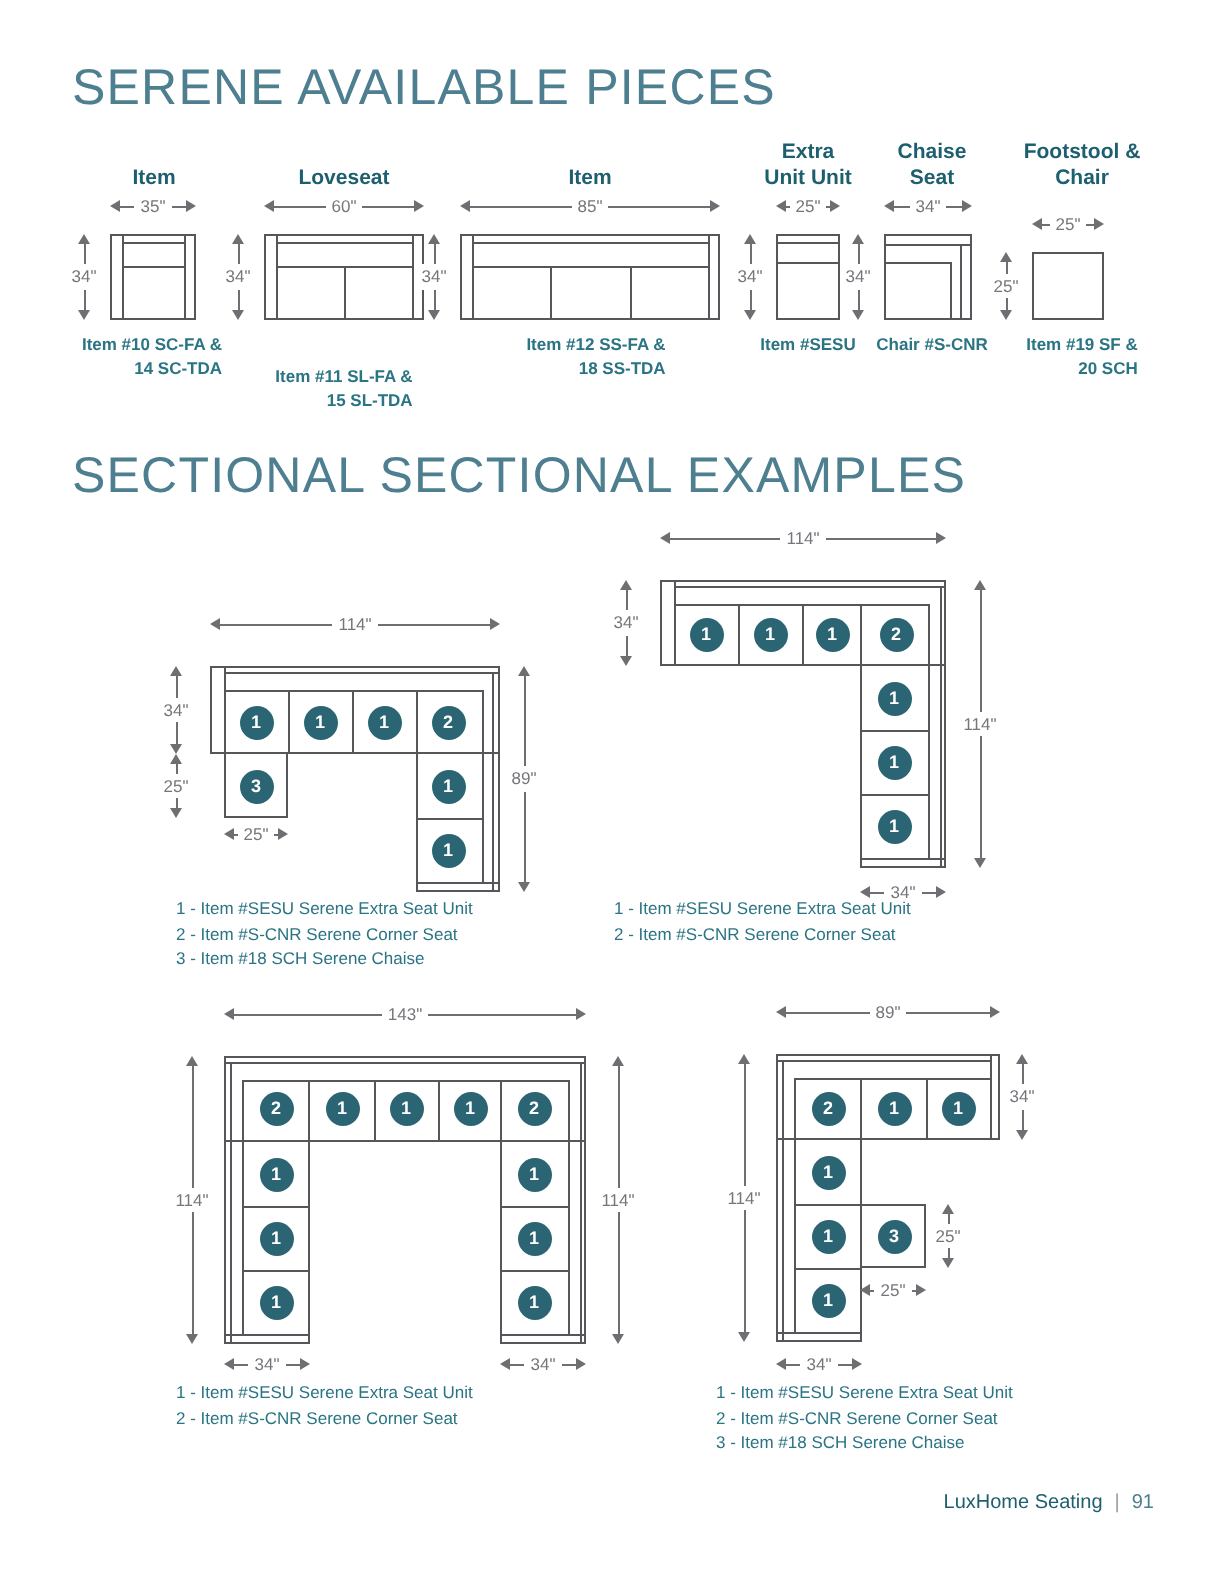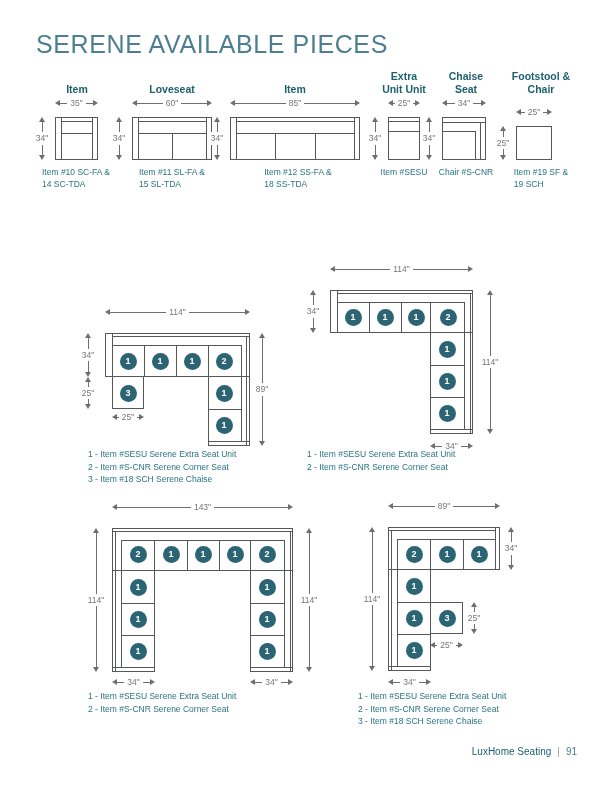--- a/index.html
+++ b/index.html
@@ -1,19 +1,19 @@
 <!DOCTYPE html>
 <html><head>
 <meta charset="utf-8">
 <style>
   html,body{margin:0;padding:0;background:#fff}
   .page{position:relative;width:612px;height:792px;background:#ffffff;font-family:"Liberation Sans",sans-serif;overflow:hidden}
   .h1{position:absolute;font-size:25px;font-weight:400;color:#4e7f90;letter-spacing:.6px;white-space:nowrap}
   .phead{position:absolute;transform:translateX(-50%);display:flex;flex-direction:column;justify-content:flex-end;align-items:center;height:27px;font-size:10.5px;font-weight:bold;color:#1d5f6e;line-height:13px;white-space:nowrap;text-align:center}
-  .pitem{position:absolute;transform:translateX(-50%);font-size:8.5px;font-weight:normal;color:#2a7484;line-height:12px;text-align:left;white-space:nowrap}
+  .pitem{position:absolute;transform:translateX(-50%);font-size:8.5px;font-weight:bold;color:#2a7484;line-height:12px;text-align:right;white-space:nowrap}
   .cap{position:absolute;font-size:8.5px;font-weight:normal;color:#2a7484;line-height:12.5px;white-space:nowrap}
   .cell{position:absolute;border:1px solid #56575b;background:#fff;box-sizing:border-box}
   .lh{position:absolute;height:1px;background:#56575b}
   .lv{position:absolute;width:1px;background:#56575b}
   .badge{position:absolute;width:17px;height:17px;margin-left:-8.5px;margin-top:-8.5px;border-radius:50%;background:#2b6573;color:#fff;font-size:9px;font-weight:bold;display:flex;align-items:center;justify-content:center}
   .dimh{position:absolute;display:flex;align-items:center;height:6px}
   .dimh .ln{flex:1;height:1px;background:#6e6f73}
   .dimv{position:absolute;display:flex;flex-direction:column;align-items:center;width:20px}
   .dimv .ln{flex:1;width:1px;background:#6e6f73}
   .al{width:0;height:0;border-top:3px solid transparent;border-bottom:3px solid transparent;border-right:5px solid #6e6f73}
@@ -28,20 +28,21 @@
   .f-brand{font-weight:normal;color:#1d5f6e}
   .f-sep{color:#9b9da1}
   .f-num{color:#4e7f90}
 </style>
 </head>
 <body>
 
 <div class="page">
 
   <div class="h1" style="left:36px;top:30px">SERENE AVAILABLE PIECES</div>
+  <div class="h1" style="left:36px;top:224px">SECTIONAL SECTIONAL EXAMPLES</div>
 
   <div class="phead" style="left:77px;top:69px">
       <div>Item</div>
       <div></div>
     </div>
   <div class="phead" style="left:172px;top:69px">
       <div>Loveseat</div>
       <div></div>
     </div>
   <div class="phead" style="left:295px;top:69px">
@@ -176,37 +177,37 @@
       <i class="ln"></i>
       <b class="lbl">25"</b>
       <i class="ln"></i>
       <i class="ad"></i>
     </div>
 
   <div class="pitem" style="left:76px;top:166px">
       <div>Item #10 SC-FA &amp;</div>
       <div>14 SC-TDA</div>
     </div>
-  <div class="pitem" style="left:172px;top:166px">
+  <div class="pitem" style="left:172px;top:182px">
       <div>Item #11 SL-FA &amp;</div>
       <div>15 SL-TDA</div>
     </div>
   <div class="pitem" style="left:298px;top:166px">
       <div>Item #12 SS-FA &amp;</div>
       <div>18 SS-TDA</div>
     </div>
   <div class="pitem" style="left:404px;top:166px">
       <div>Item #SESU</div>
     </div>
   <div class="pitem" style="left:466px;top:166px">
       <div>Chair #S-CNR</div>
     </div>
   <div class="pitem" style="left:541px;top:166px">
       <div>Item #19 SF &amp;</div>
-      <div>19 SCH</div>
+      <div>20 SCH</div>
     </div>
 
   <div class="cell" style="left:208px;top:333px;width:42px;height:113px"></div>
   <div class="cell" style="left:105px;top:333px;width:145px;height:44px"></div>
   <div class="cell" style="left:112px;top:376px;width:32px;height:33px"></div>
   <div class="lv" style="left:112px;top:333px;height:44px"></div>
   <div class="lv" style="left:144px;top:345px;height:32px"></div>
   <div class="lv" style="left:176px;top:345px;height:32px"></div>
   <div class="lv" style="left:208px;top:345px;height:31px"></div>
   <div class="lh" style="left:112px;top:336px;width:138px"></div>

